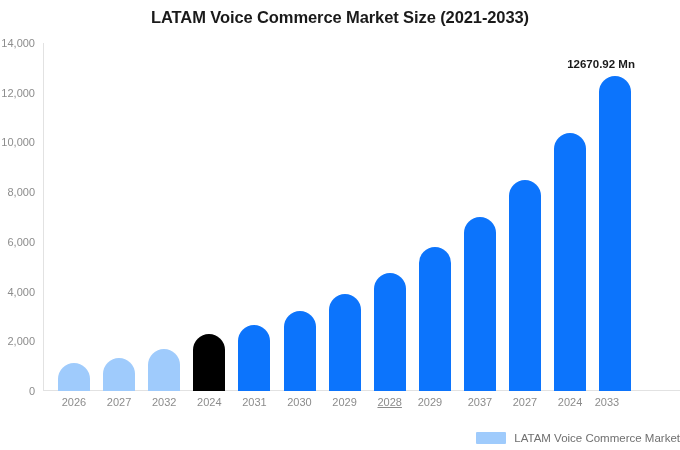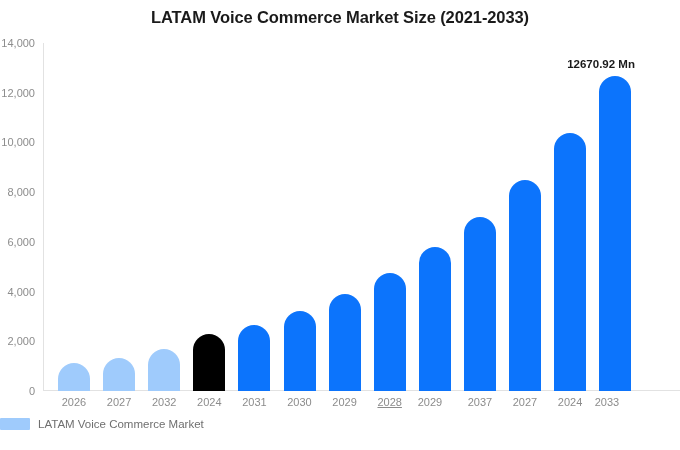--- a/index.html
+++ b/index.html
@@ -120,25 +120,25 @@
     margin-left: -60px;
   }
   #label-last {
     text-align: right;
   }
 
   
   .legend {
     position: absolute;
     left: 0;
-    top: 418px;
+    top: 432px;
     width: 680px;
     display: flex;
     align-items: center;
-    justify-content: flex-start;
+    justify-content: flex-end;
   }
   .legend-item {
     display: flex;
     align-items: center;
     gap: 8px;
   }
   .legend-swatch {
     width: 30px;
     height: 12px;
     border-radius: 1px;

